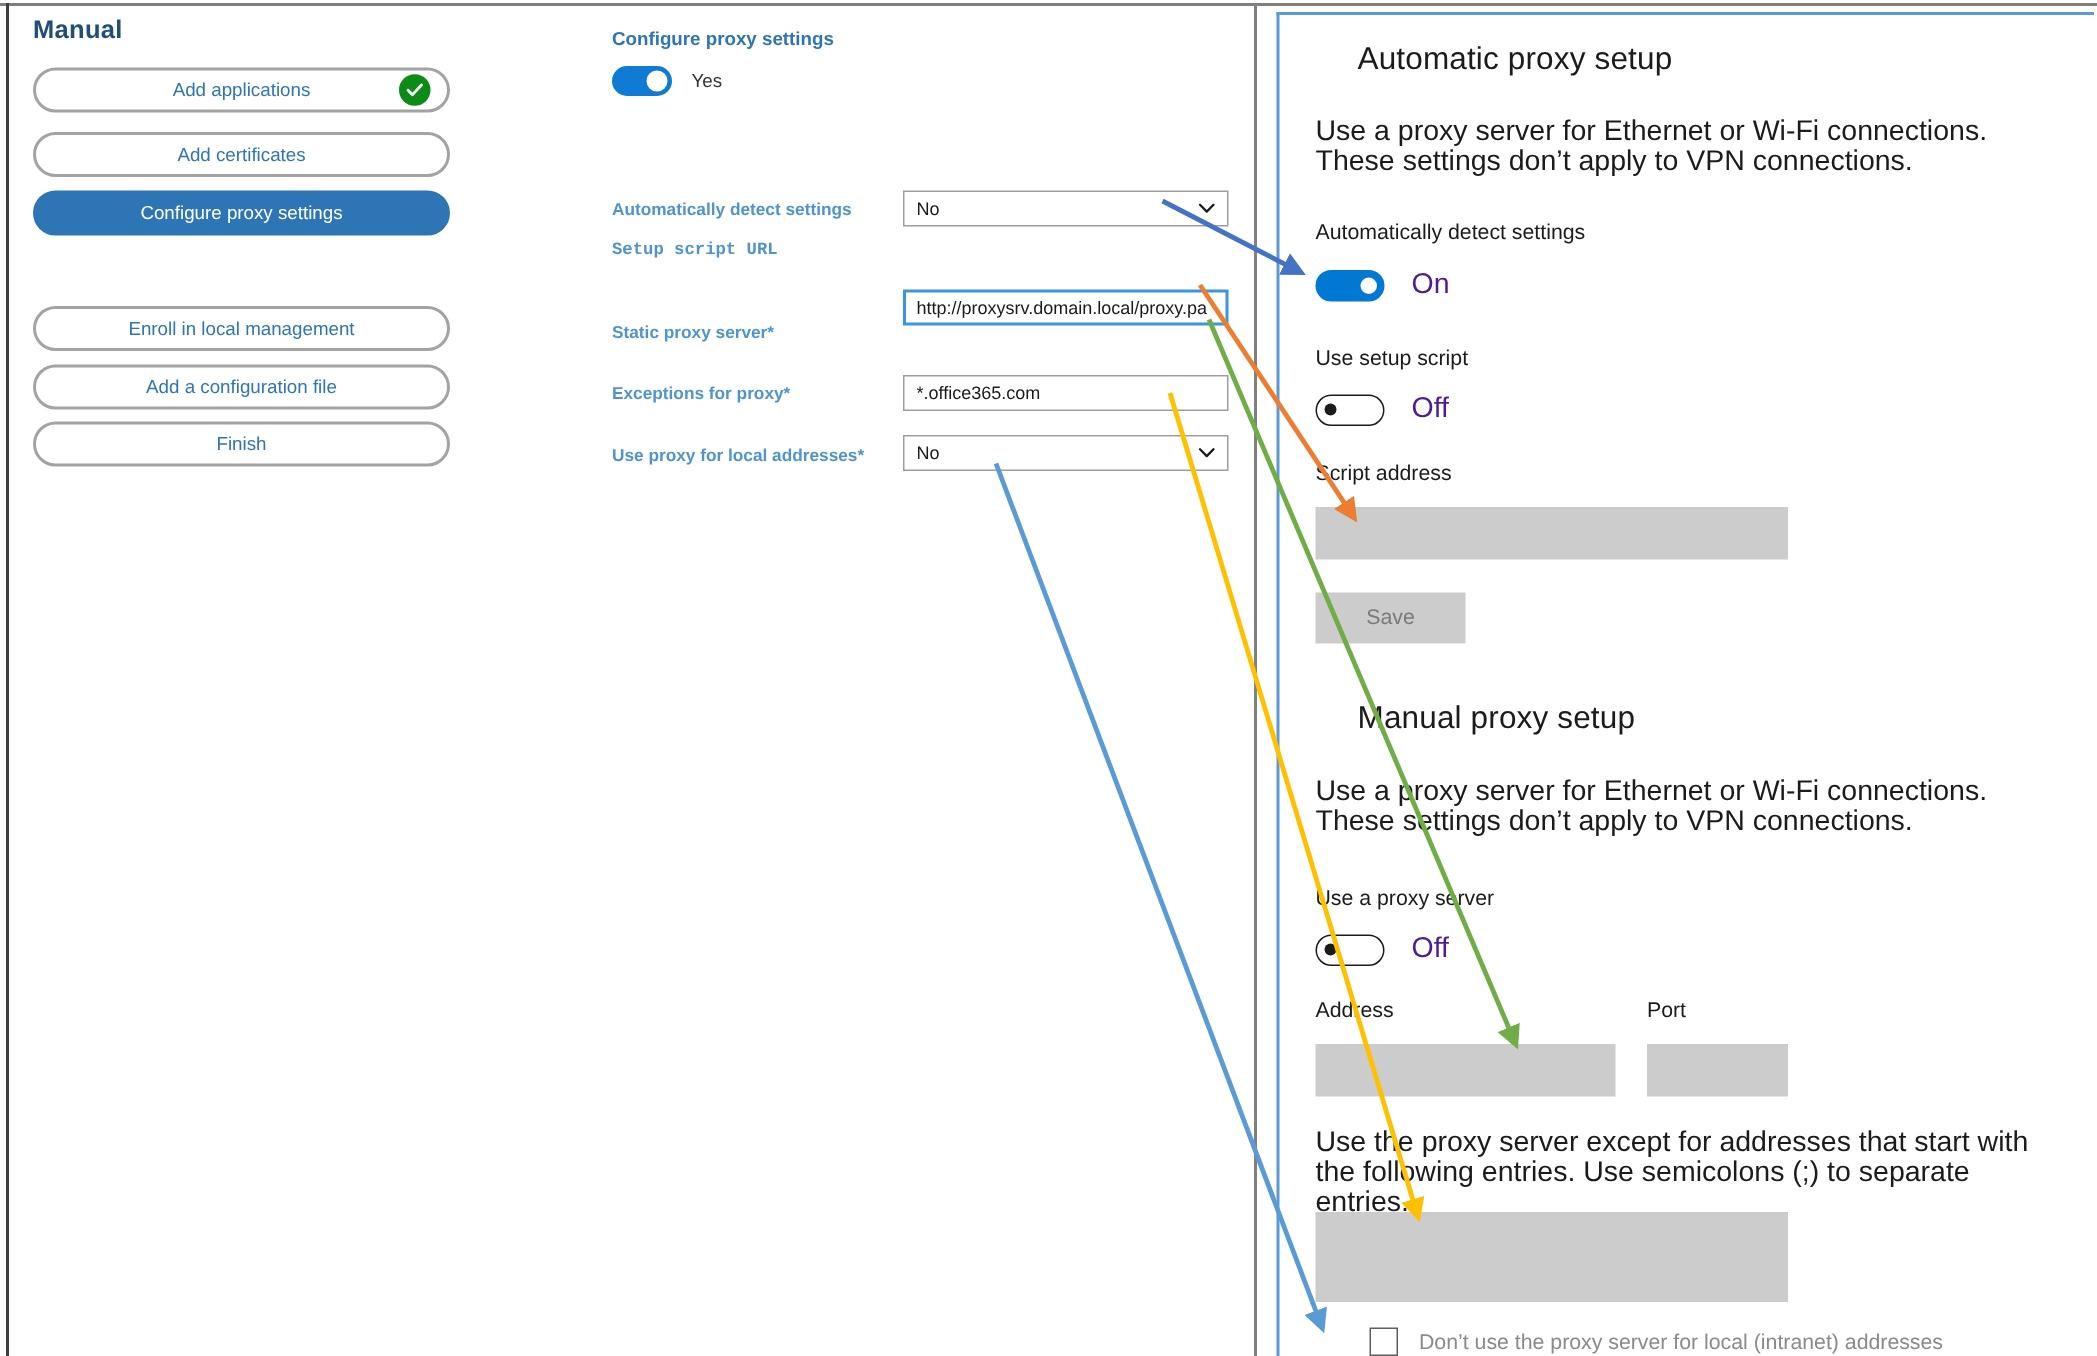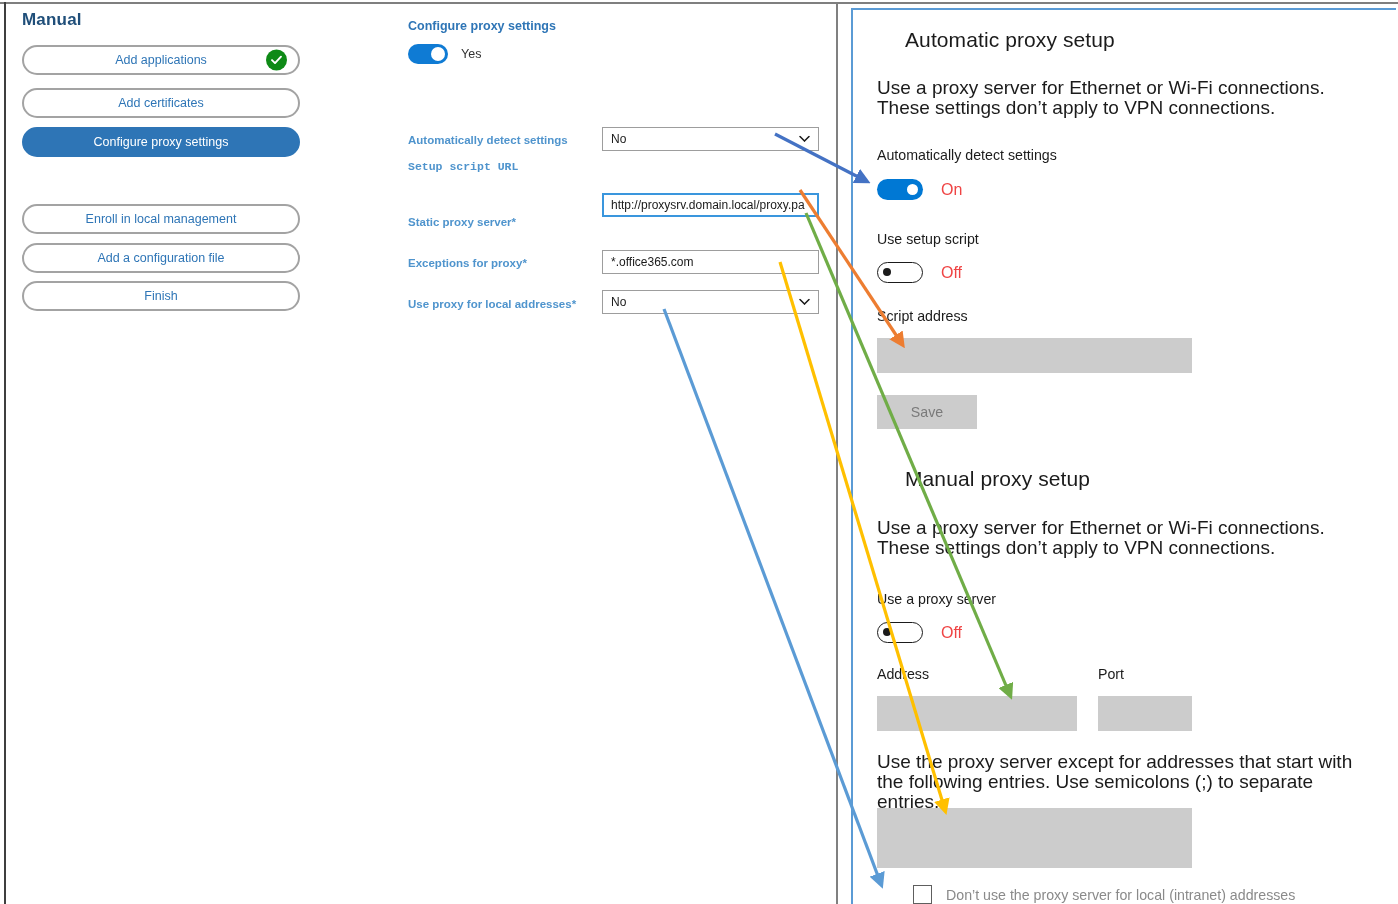--- a/index.html
+++ b/index.html
@@ -72,21 +72,21 @@
     font-family:"Liberation Sans", sans-serif;overflow:hidden;
   }
   .w-h2{position:absolute;left:24px;font-size:21px;color:#1b1b1b;font-weight:normal;letter-spacing:.1px;margin-left:28px;}
   .w-p{position:absolute;left:24px;width:500px;font-size:19px;color:#1b1b1b;line-height:20px;}
   .w-lbl{position:absolute;left:24px;font-size:14.2px;color:#1b1b1b;}
   .w-tgl{position:absolute;left:24px;display:flex;align-items:center;gap:18px;}
   .w-tgl .sw-on{width:46px;height:21px;border-radius:11px;background:#0078d4;position:relative;}
   .w-tgl .sw-on i{position:absolute;right:5px;top:5px;width:11px;height:11px;border-radius:50%;background:#fff;}
   .w-tgl .sw-off{width:46px;height:21px;border-radius:11px;border:1.6px solid #1b1b1b;background:#fff;position:relative;box-sizing:border-box;}
   .w-tgl .sw-off i{position:absolute;left:5px;top:5px;width:8px;height:8px;border-radius:50%;background:#1b1b1b;}
-  .w-tgl span{font-size:16px;color:#ef4444;}
+  .w-tgl span{font-size:19px;color:#4c1d95;}
   .w-box{position:absolute;background:#cccccc;}
   .w-btn{
     position:absolute;background:#cccccc;display:flex;align-items:center;justify-content:center;
     font-size:14.2px;color:#7a7a7a;
   }
   .w-check{position:absolute;display:flex;align-items:center;gap:14px;}
   .w-check .cbx{width:19px;height:19px;border:1.6px solid #5e5e5e;background:#fff;box-sizing:border-box;}
   .w-check span{font-size:14.2px;color:#8a8a8a;}
 
   

